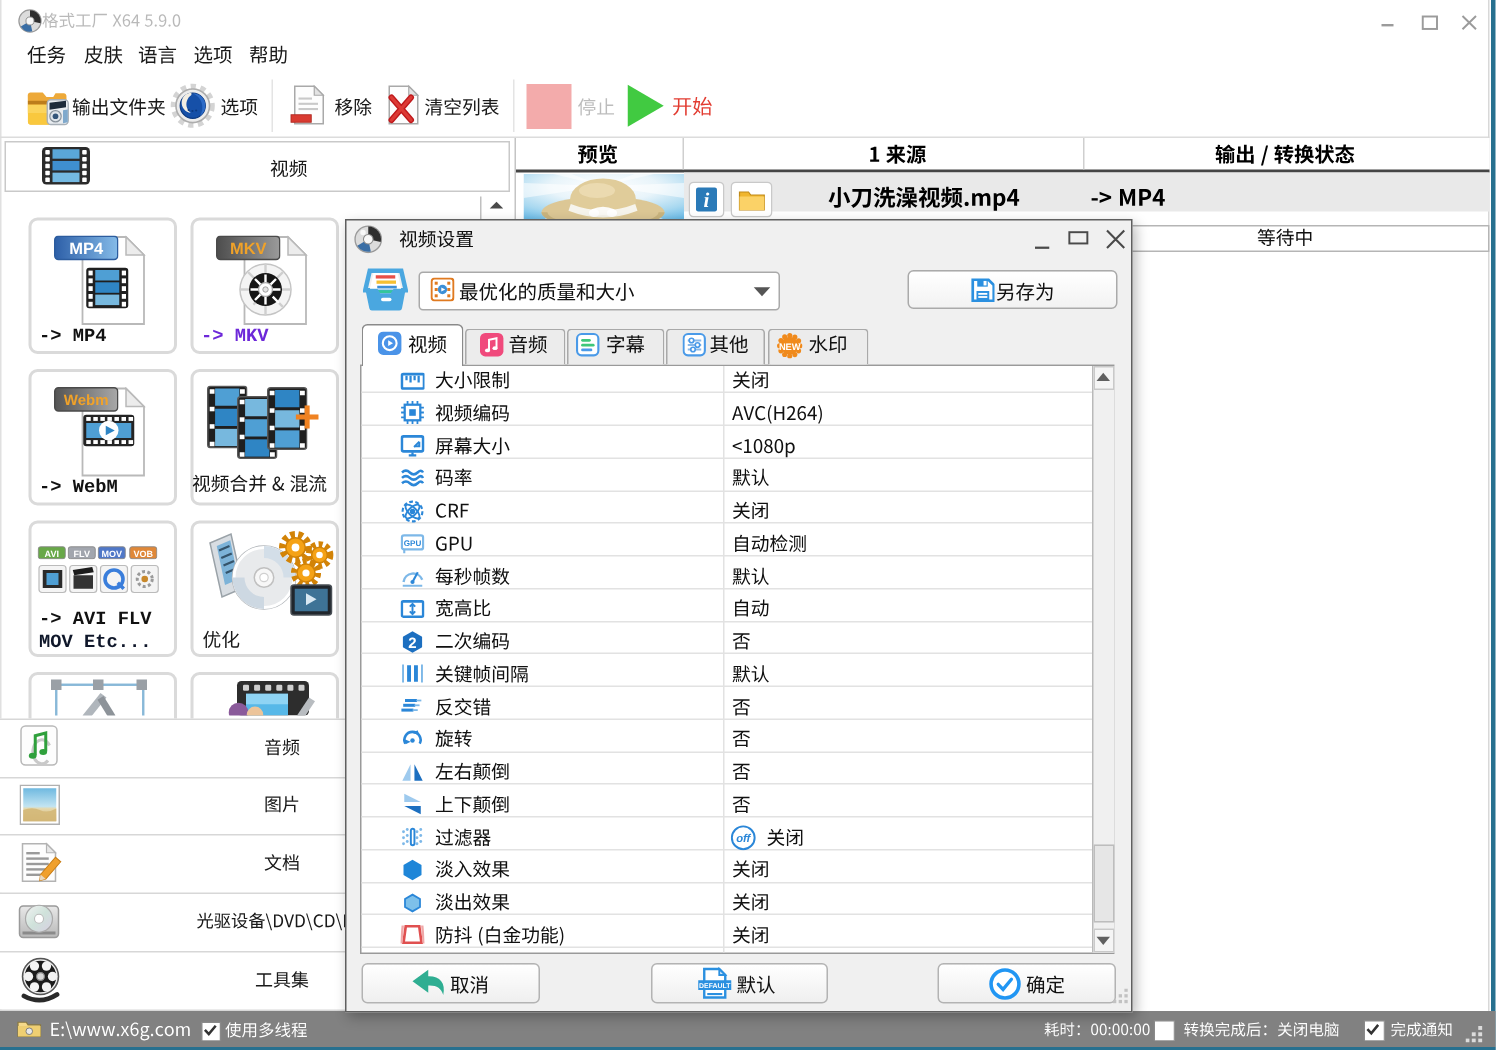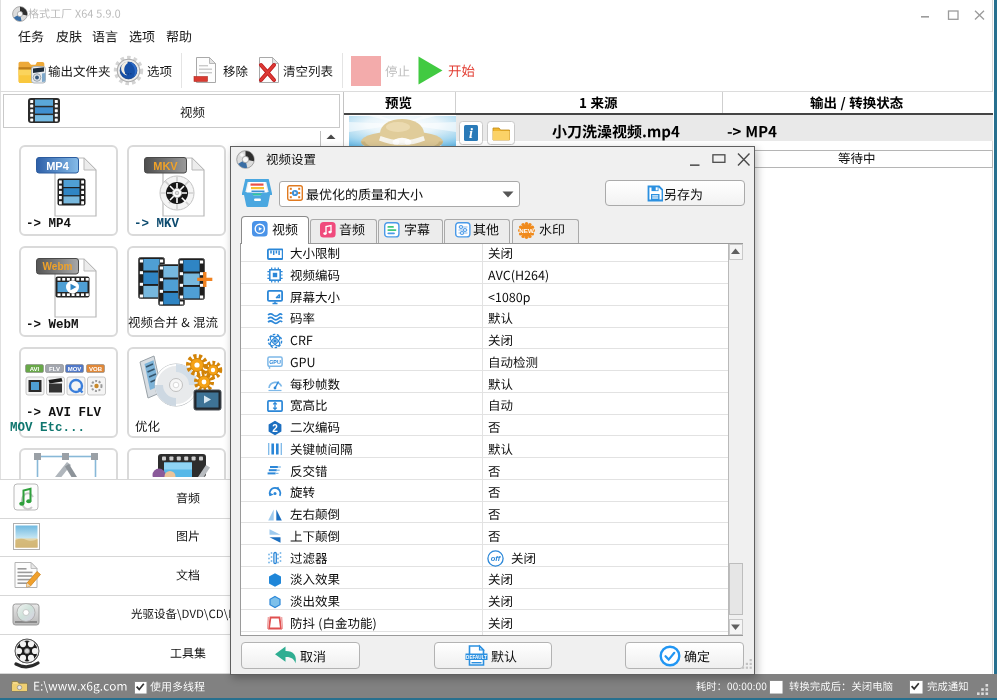--- a/index.html
+++ b/index.html
@@ -254,21 +254,21 @@
 <svg class="ab" style="left:159px;top:175px;" width="36" height="36" viewBox="0 0 36 36">
     <circle cx="18" cy="18" r="17" fill="#f4f4f4" stroke="#c4c4c4" stroke-width="1"></circle>
     <path d="M18 1.5 V7 M18 29 V34.5 M1.5 18 H7 M29 18 H34.5 M6.4 6.4 l4 4 M25.6 25.6 l4 4 M29.6 6.4 l-4 4 M12.4 25.6 l-2.5 2.5" stroke="#cfcfcf" stroke-width="1.6"></path>
     <circle cx="18" cy="18" r="11" fill="#161616"></circle>
     <g stroke="#fff" stroke-width="1.6">
       <path d="M18 8 V14 M18 22 V28 M8 18 H14 M22 18 H28 M11 11 l4.2 4.2 M22.8 22.8 l4.2 4.2 M25 11 l-4.2 4.2 M11 25 l4.2 -4.2"></path>
     </g>
     <circle cx="18" cy="18" r="4.6" fill="#fff" stroke="#b0b0b0" stroke-width=".8"></circle>
     <circle cx="18" cy="18" r="1.8" fill="#e4e4e4" stroke="#999" stroke-width=".6"></circle>
   </svg>
-<div class="ab" style="left:134px;top:217.4px;font:bold 12.5px 'Liberation Mono',monospace;color:#0c4a6e;letter-spacing:0px;white-space:pre">-&gt; MKV</div>
+<div class="ab" style="left:134px;top:217.4px;font:bold 12.5px 'Liberation Mono',monospace;color:#6d28d9;letter-spacing:0px;white-space:pre">-&gt; MKV</div>
 <div class="ab" style="left:19px;top:245.5px;width:99px;height:91px;background:#fff;border:2px solid #dadada;border-radius:6px"></div>
 <svg class="ab" style="left:54px;top:257.5px" width="47" height="64" viewBox="0 0 47 64">
     <path d="M1 1 h29 l12 12 v46 h-41 Z" fill="#fff" stroke="#b9b9b9" stroke-width="1.2"></path>
     <path d="M30 1 l12 12 h-12 Z" fill="#ececec" stroke="#b9b9b9" stroke-width="1"></path>
   </svg>
 <svg class="ab" style="left:36px;top:257.5px;" width="43" height="17" viewBox="0 0 43 17">
     <rect x="0.5" y="0.5" width="42" height="15.5" rx="2.5" fill="url(#gweb)" stroke="#4a4a4a" stroke-width="1"></rect>
     <defs>
       <linearGradient id="gweb" x1="0" y1="0" x2="1" y2="0">
         <stop offset="0" stop-color="#555"></stop>
@@ -380,21 +380,21 @@
     <path d="M23.5 6 l13-2 1 3.5 -13 2 Z" fill="#1c1c1c"></path>
     <rect x="24" y="9.5" width="13" height="9" fill="#333"></rect>
     <rect x="42" y="3" width="18" height="18" rx="2" fill="#f4f4f4" stroke="#bbb" stroke-width=".8"></rect>
     <circle cx="51" cy="12" r="6" fill="none" stroke="#3a7edb" stroke-width="2.4"></circle>
     <path d="M53.5 14.5 l4 4" stroke="#3a7edb" stroke-width="2.4"></path>
     <rect x="62.5" y="3" width="18" height="18" rx="2" fill="#f4f4f4" stroke="#bbb" stroke-width=".8"></rect>
     <circle cx="71.5" cy="12" r="5" fill="none" stroke="#9a9a9a" stroke-width="2" stroke-dasharray="2 1.6"></circle>
     <circle cx="71.5" cy="12" r="2.2" fill="#c8882a"></circle>
   </svg>
 <div class="ab" style="left:26px;top:406.4px;font:bold 12.5px 'Liberation Mono',monospace;color:#111;letter-spacing:0px;white-space:pre">-&gt; AVI FLV</div>
-<div class="ab" style="left:10px;top:421.4px;font:bold 12.5px 'Liberation Mono',monospace;color:#0f766e;letter-spacing:0px;white-space:pre">MOV Etc...</div>
+<div class="ab" style="left:26px;top:421.4px;font:bold 12.5px 'Liberation Mono',monospace;color:#0f172a;letter-spacing:0px;white-space:pre">MOV Etc...</div>
 <div class="ab" style="left:127px;top:346.5px;width:99px;height:91px;background:#fff;border:2px solid #dadada;border-radius:6px"></div>
 <svg class="ab" style="left:138px;top:352px;" width="85" height="65" viewBox="0 0 85 65">
     <path d="M2 10 l14-6 8 36 -14 6 Z" fill="#d8dde2" stroke="#9aa2a8" stroke-width="1"></path>
     <path d="M6.5 12 l9-3.8 5.5 26 -9 3.8 Z" fill="#7db3d8"></path>
     <path d="M8 15 l7-3 M9.5 20 l7-3 M11 25 l7-3 M12.5 30 l7-3" stroke="#35546b" stroke-width="1.6"></path>
     <circle cx="38" cy="33" r="21" fill="#e8eaec" stroke="#b4b8bc" stroke-width="1"></circle>
     <circle cx="38" cy="33" r="20" fill="none" stroke="#fff" stroke-width="2"></circle>
     <path d="M38 12 a21 21 0 0 1 21 21 l-8 0 a13 13 0 0 0 -13 -13 Z" fill="#d3dee8"></path>
     <path d="M38 54 a21 21 0 0 1 -21 -21 l8 0 a13 13 0 0 0 13 13 Z" fill="#cdd8e2"></path>
     <circle cx="38" cy="33" r="6.5" fill="#f7f7f7" stroke="#c0c0c0" stroke-width="1"></circle>

